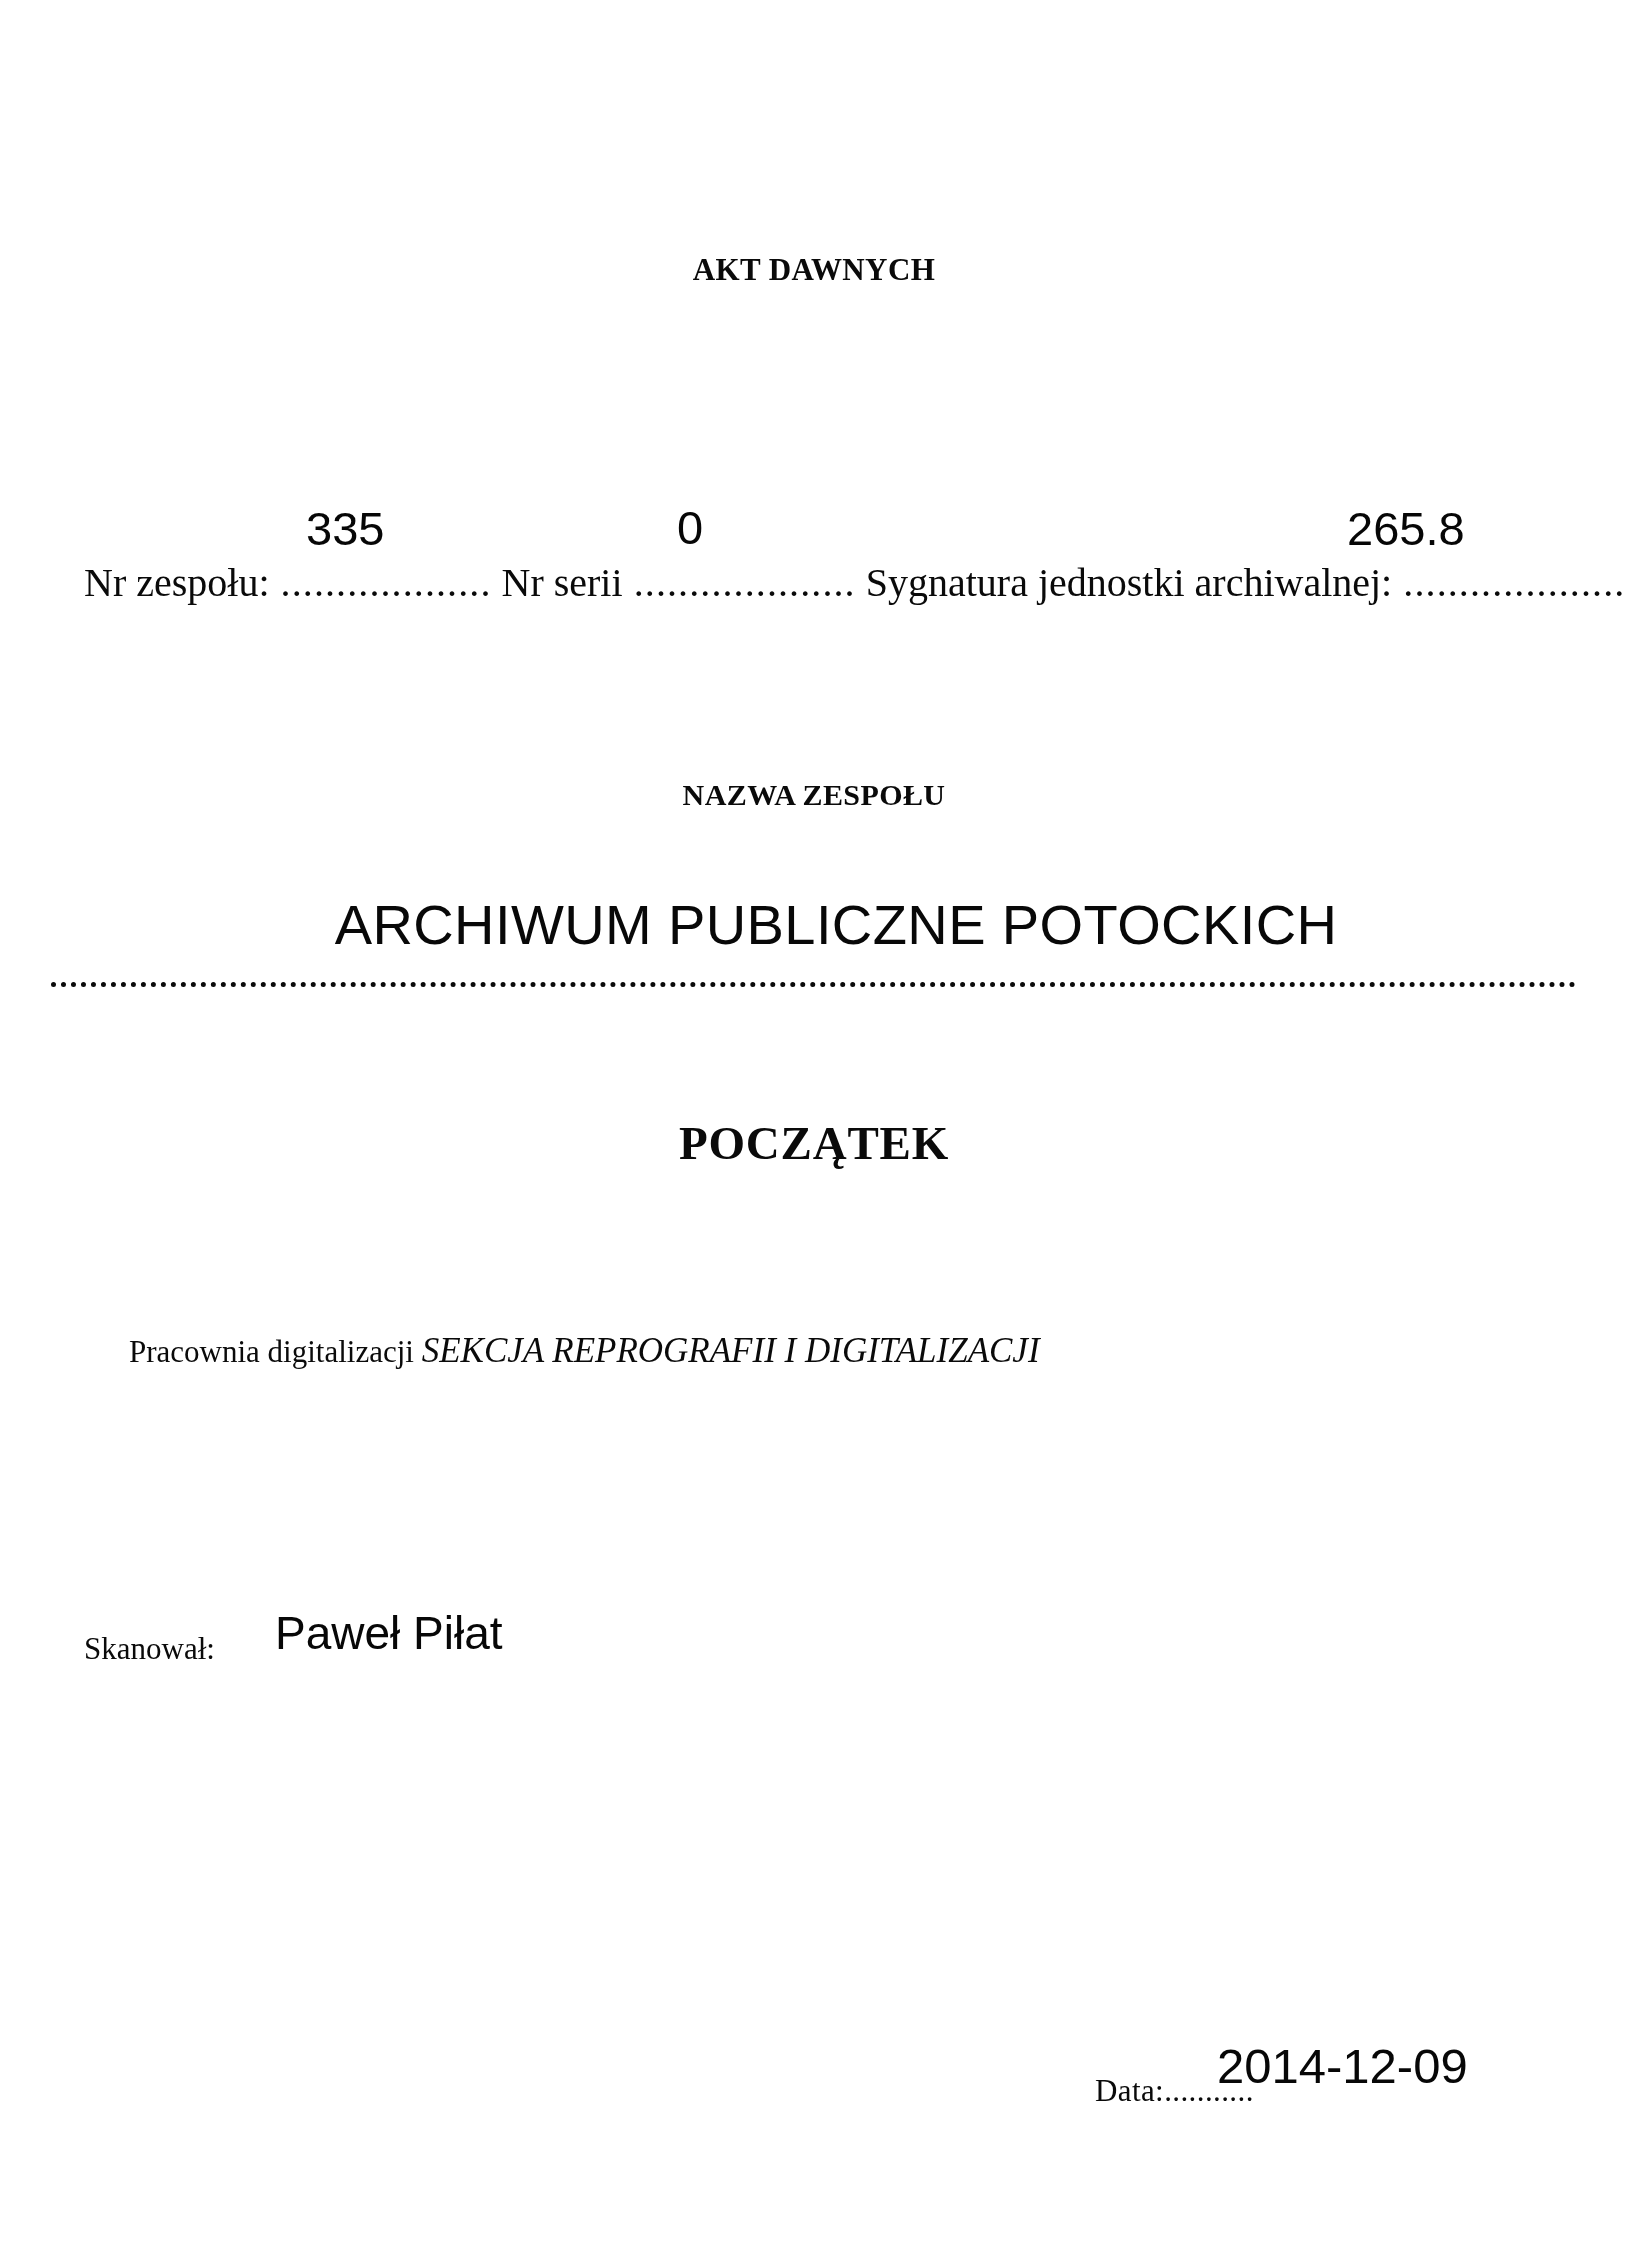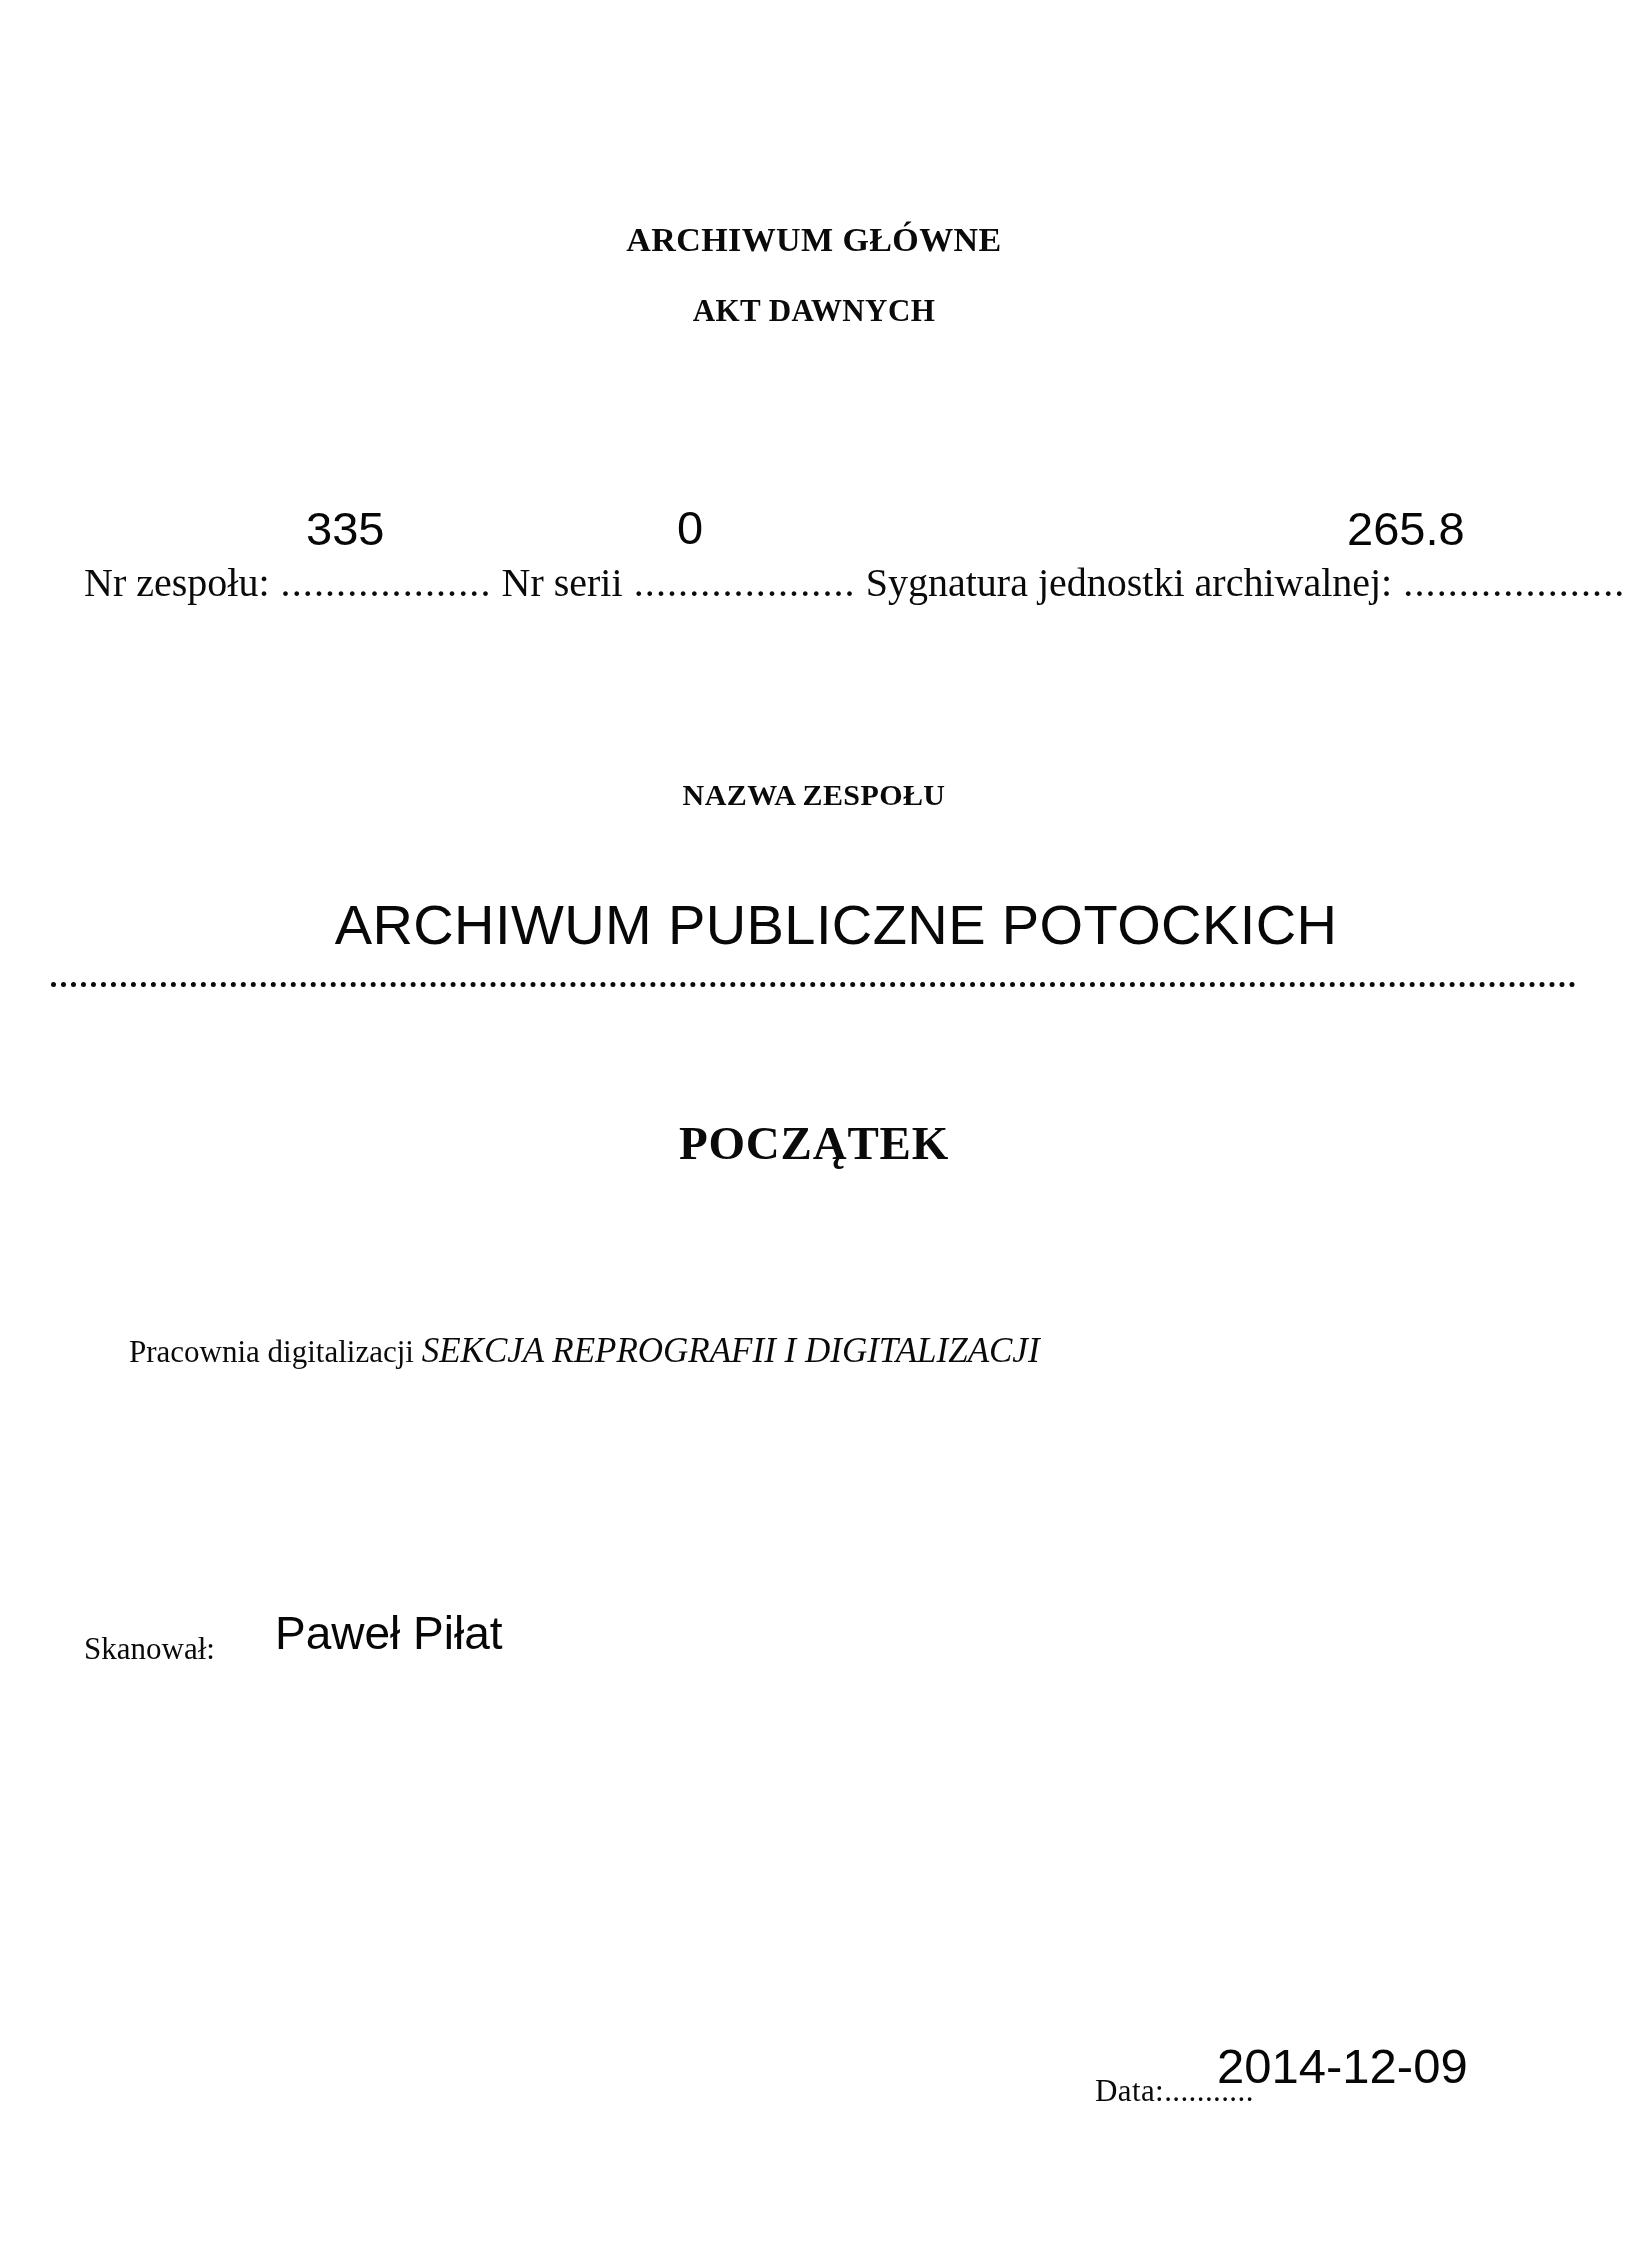--- a/index.html
+++ b/index.html
@@ -217,21 +217,20 @@
     color: #070707;
     margin-left: 32px;
   }
 </style>
 </head>
 <body>
 
 <div class="page">
 
   <div class="inst-header">
-    <div class="inst-line1">ARCHIWUM GŁÓWNE</div>
     <div class="inst-line2">AKT DAWNYCH</div>
   </div>
 
   <div class="sig-row">
     <div class="sig-form"><span>Nr zespołu:</span><span class="dots-short"> ...................</span><span> Nr serii</span><span class="dots-short"> ....................</span><span> Sygnatura jednostki archiwalnej:</span><span class="dots-short"> ....................</span></div>
 
     <div class="filled fill-zespol">335</div>
     <div class="filled fill-serii">0</div>
     <div class="filled fill-sygn">265.8</div>
   </div>

